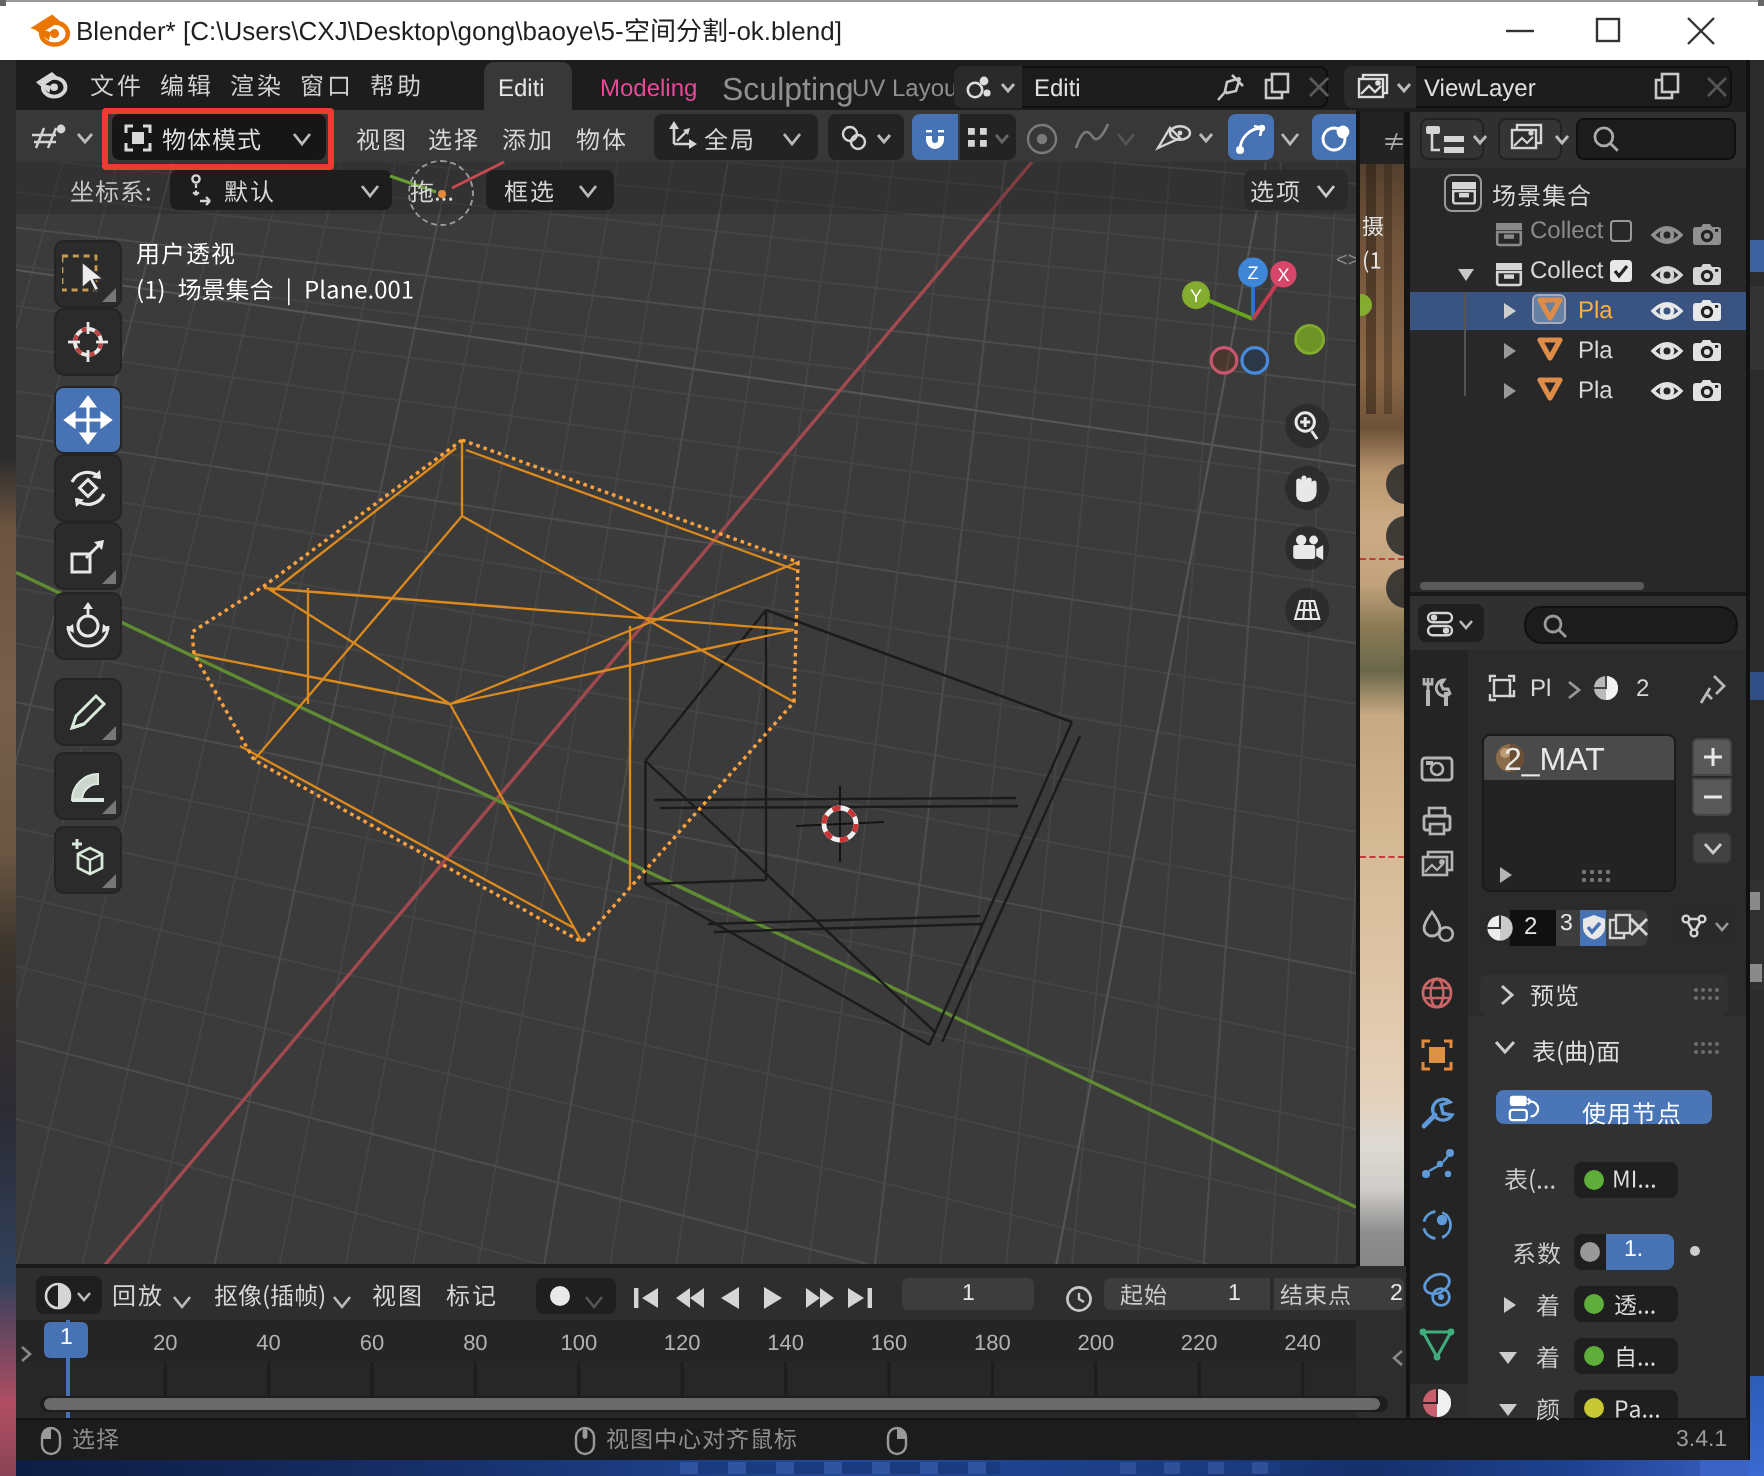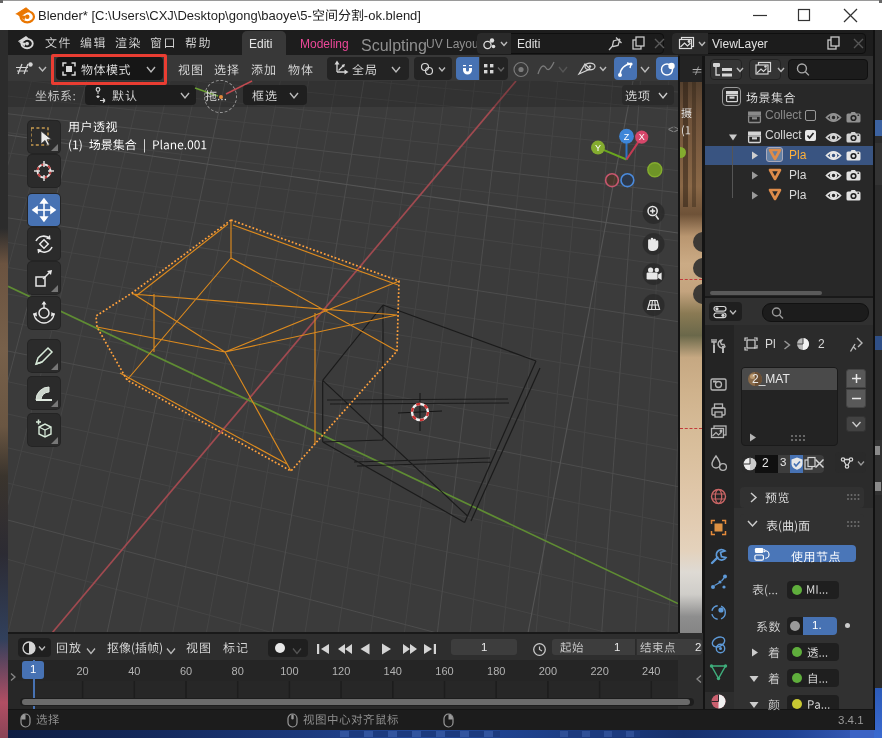--- a/index.html
+++ b/index.html
@@ -639,21 +639,21 @@
 <svg class="abs" style="left:848px;top:336px" width="16" height="17" viewBox="0 0 16 17">
 <path d="M9,2 l5,5 -4,4 M7,8 l-4.5,7.5 M5,10.5 l3,3" fill="none" stroke="#b9b9b9" stroke-width="1.4"></path>
 </svg>
 <div class="abs" style="left:741px;top:367px;width:97px;height:79px;background:#232323;border:1px solid #1a1a1a;border-radius:4px"></div>
 <div class="abs" style="left:742px;top:368px;width:95px;height:22px;background:#4a4a4a;border-radius:3px 3px 0 0"></div>
 <svg class="abs" style="left:747px;top:371px" width="17" height="17">
     <circle cx="8" cy="8" r="7" fill="#8a6b4a"></circle>
     <circle cx="5.5" cy="5.5" r="2.5" fill="#c9a87c" fill-opacity="0.8"></circle>
     <path d="M8,1 a7,7 0 0 1 0,14 z" fill="#6a4e33"></path>
   </svg>
-<div class="txt" style="left:752px;top:372px;font-size:12px;color:#e8e8e8">2_MAT</div>
+<div class="txt" style="left:752px;top:372px;font-size:16px;color:#e8e8e8">2_MAT</div>
 <svg class="abs" style="left:748px;top:432px" width="10" height="11">
     <path d="M2,1.5 l6,4 -6,4 z" fill="#b5b5b5"></path>
   </svg>
 <svg class="abs" style="left:790px;top:434px" width="16" height="8">
     <g fill="#777">
       <circle cx="2" cy="2" r="1.1"></circle>
       <circle cx="6" cy="2" r="1.1"></circle>
       <circle cx="10" cy="2" r="1.1"></circle>
       <circle cx="14" cy="2" r="1.1"></circle>
       <circle cx="2" cy="6" r="1.1"></circle>

